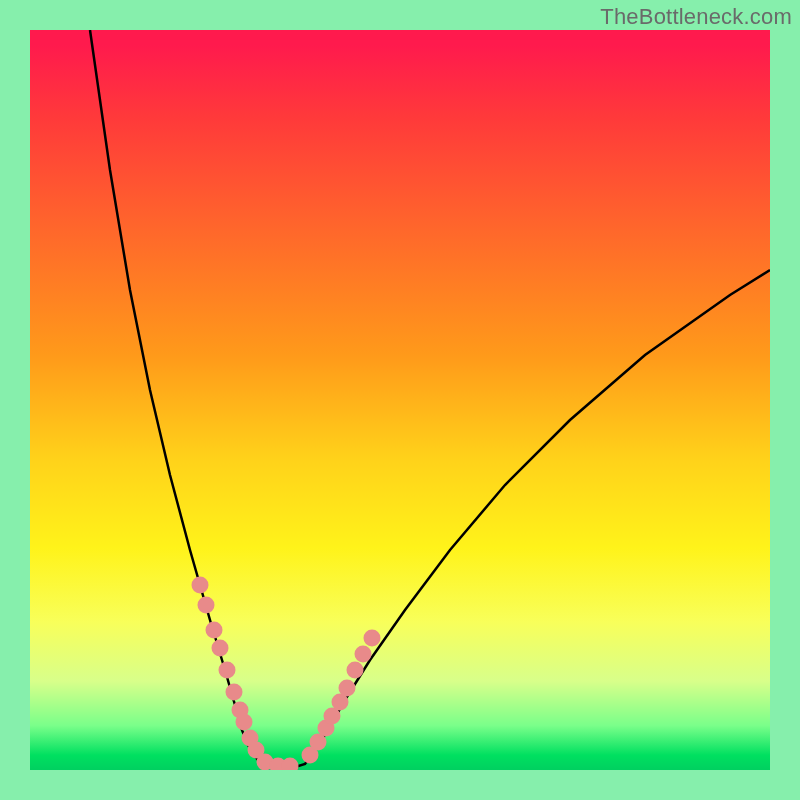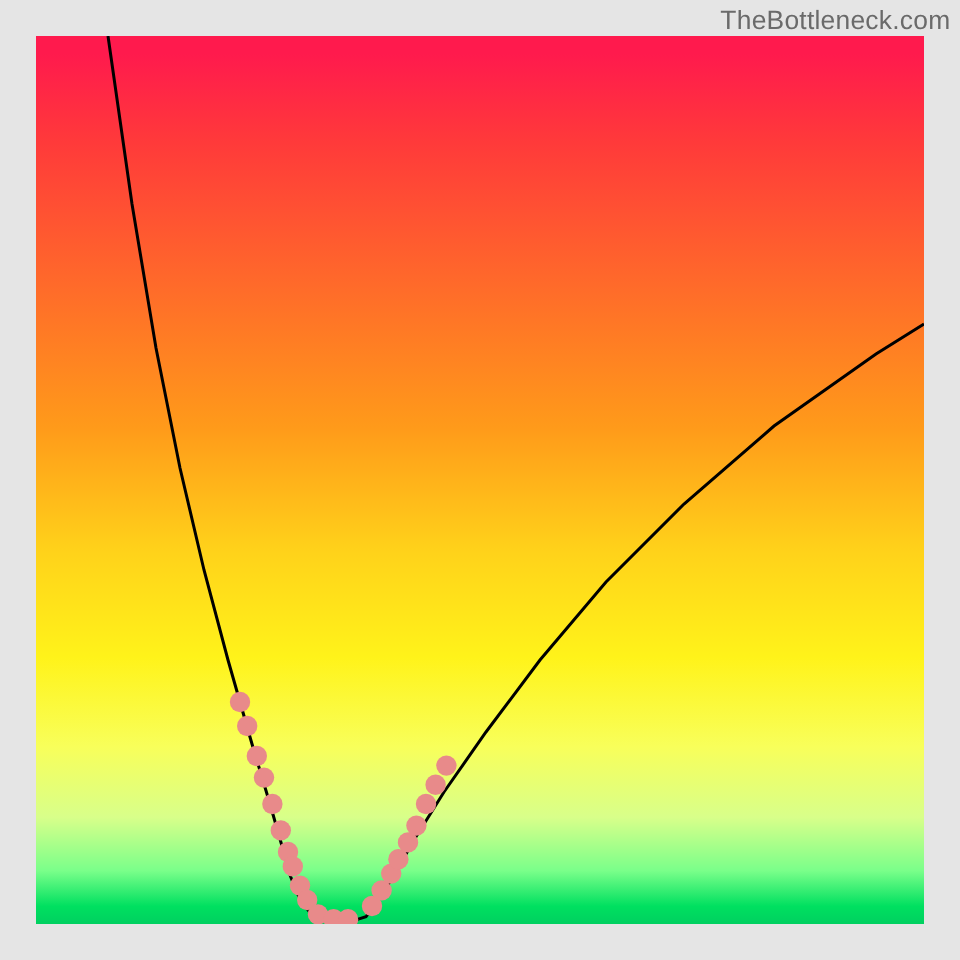--- a/index.html
+++ b/index.html
@@ -7,21 +7,21 @@
     padding: 0;
     width: 800px;
     height: 800px;
     overflow: hidden;
     font-family: Arial, Helvetica, sans-serif;
   }
   .stage {
     position: relative;
     width: 800px;
     height: 800px;
-    background: #e5e5e5;
+    background: #86efac;
   }
   .plot-area {
     position: absolute;
     left: 30px;
     top: 30px;
     width: 740px;
     height: 740px;
     background: linear-gradient(
       to bottom,
       #ff1a4d 0%,

